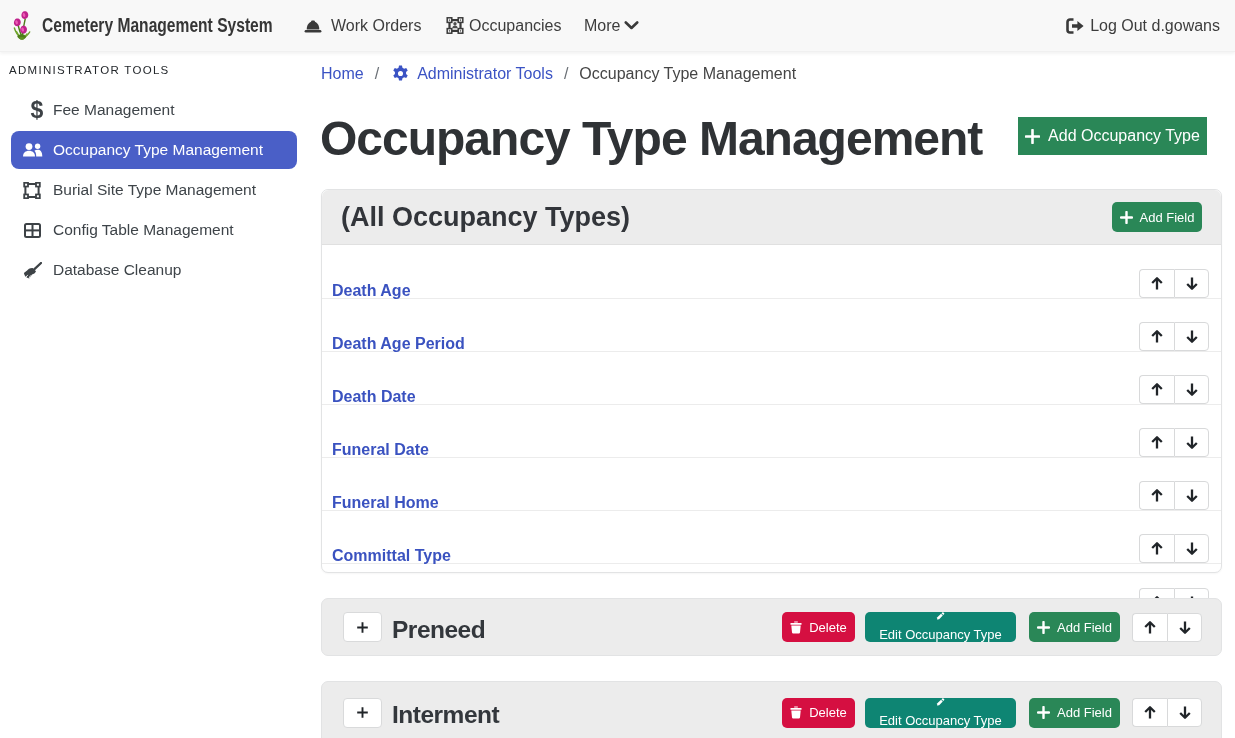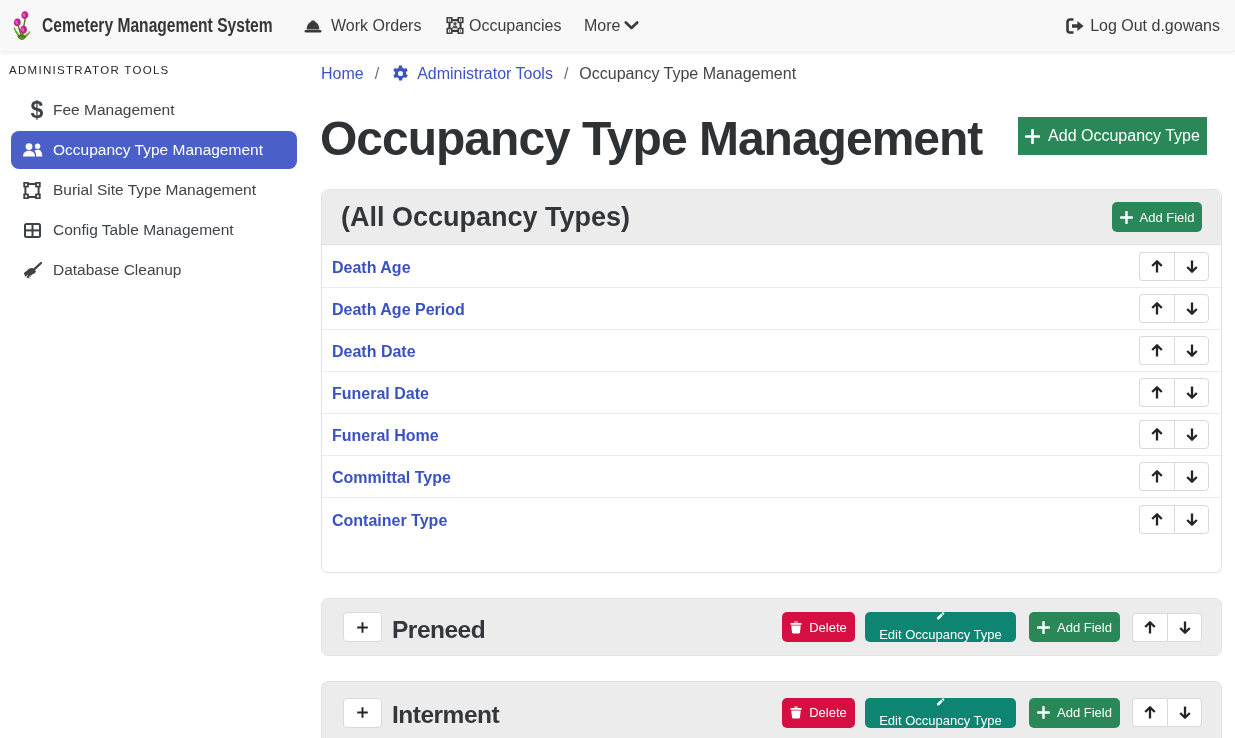--- a/index.html
+++ b/index.html
@@ -44,22 +44,22 @@
 .teal { background:#0e8573;flex-direction:column; }
 
 
 .card { position:absolute; left:321px; top:189px; width:901px; height:384px;
   border:1px solid #e2e3e4; border-radius:7px; background:#fff;
   box-shadow:0 1px 2px rgba(0,0,0,.04); }
 .card-header { height:55px; background:#ececec; border-bottom:1px solid #e0e0e0;
   border-radius:7px 7px 0 0; display:flex; align-items:center; padding:0 19px; }
 .card-header .title { font-size:27px; font-weight:700; color:#32353a; }
 .rows { position:absolute; left:0; top:56px; width:899px; }
-.row { height:42px; display:flex; align-items:center; padding:0 12px 0 10px;
-  border-bottom:1px solid #ececec; }
+.row { height:42px; display:flex; align-items:flex-end; padding:0 12px 0 10px;
+  border-bottom:1px solid #ececec;margin-top:11px; }
 .row:last-child { border-bottom:none; }
 .row a { font-weight:700; font-size:16px; color:#3a52c0; text-decoration:none; position:relative; top:1.5px; }
 .spacer { flex:1; }
 
 .arrgrp { display:flex; }
 .arrbtn { width:35px; height:29px; background:#fff; border:1px solid #d8d9da;
   display:flex; align-items:center; justify-content:center; }
 .arrbtn.up { border-radius:4px 0 0 4px; border-right:none; }
 .arrbtn.dn { border-radius:0 4px 4px 0; }
 

